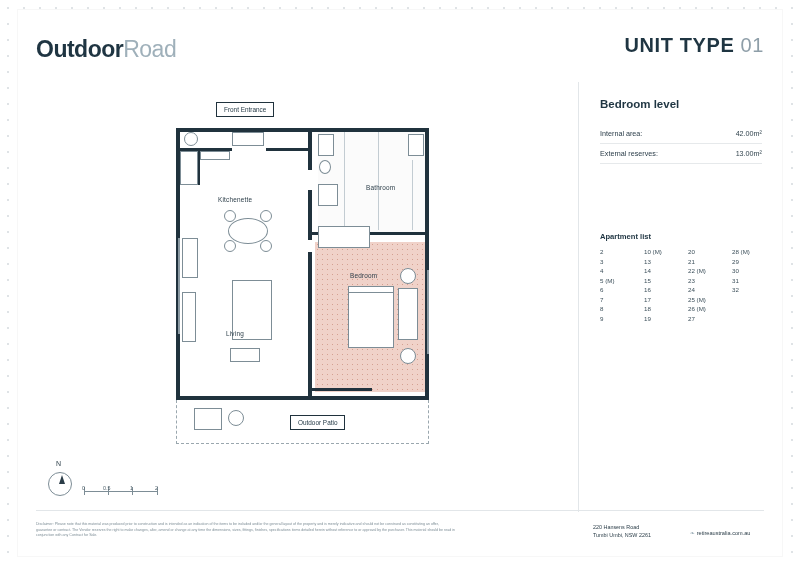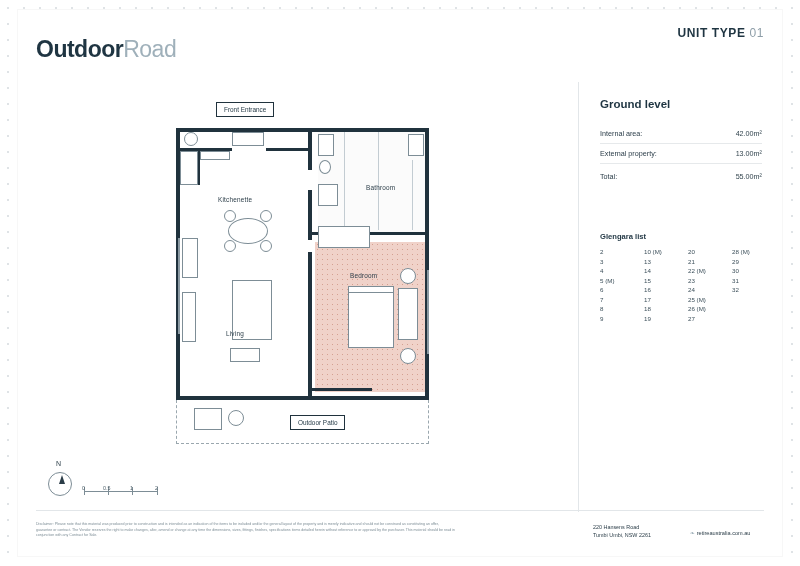--- a/index.html
+++ b/index.html
@@ -25,22 +25,22 @@
   }
 
   
   .logo {
     position: absolute; left: 18px; top: 26px;
     font-size: 23px; font-weight: 700; letter-spacing: -0.5px;
     color: #1f3542;
   }
   .logo .care { color: #9fb0ba; font-weight: 400; }
   .unit-type {
-    position: absolute; right: 18px; top: 16px;
-    font-size: 12px; font-weight: 700; letter-spacing: 0.6px;
+    position: absolute; right: 18px; top: 24px;
+    font-size: 20px; font-weight: 700; letter-spacing: 0.6px;
     color: #1f3542;
     text-align: center;
   }
   .unit-type .num { color: #8e9ea8; font-weight: 400; }
 
   
   .divider-v {
     position: absolute; left: 560px; top: 72px;
     width: 1px; height: 430px; background: #e2e6e9;
   }
@@ -144,38 +144,34 @@
       <span>Outdoor</span><span class="care">Road</span>
     </div>
     <div class="unit-type">
       <span>UNIT TYPE</span>
       <span class="num">01</span>
     </div>
 
     <div class="divider-v"></div>
 
     <div class="info">
-      <h2>Ground level</h2>
+      <h2>Bedroom level</h2>
 
       <div class="row">
         <span class="lbl">Internal area:</span>
         <span class="val">42.00m²</span>
       </div>
       <div class="row">
-        <span class="lbl">External property:</span>
+        <span class="lbl">External reserves:</span>
         <span class="val">13.00m²</span>
       </div>
-      <div class="row total">
-        <span class="lbl">Total:</span>
-        <span class="val">55.00m²</span>
-      </div>
     </div>
 
     <div class="aptlist">
-      <h3>Glengara list</h3>
+      <h3>Apartment list</h3>
       <div class="aptgrid">
         <span>2</span>
         <span>10 (M)</span>
         <span>20</span>
         <span>28 (M)</span>
         <span>3</span>
         <span>13</span>
         <span>21</span>
         <span>29</span>
         <span>4</span>

